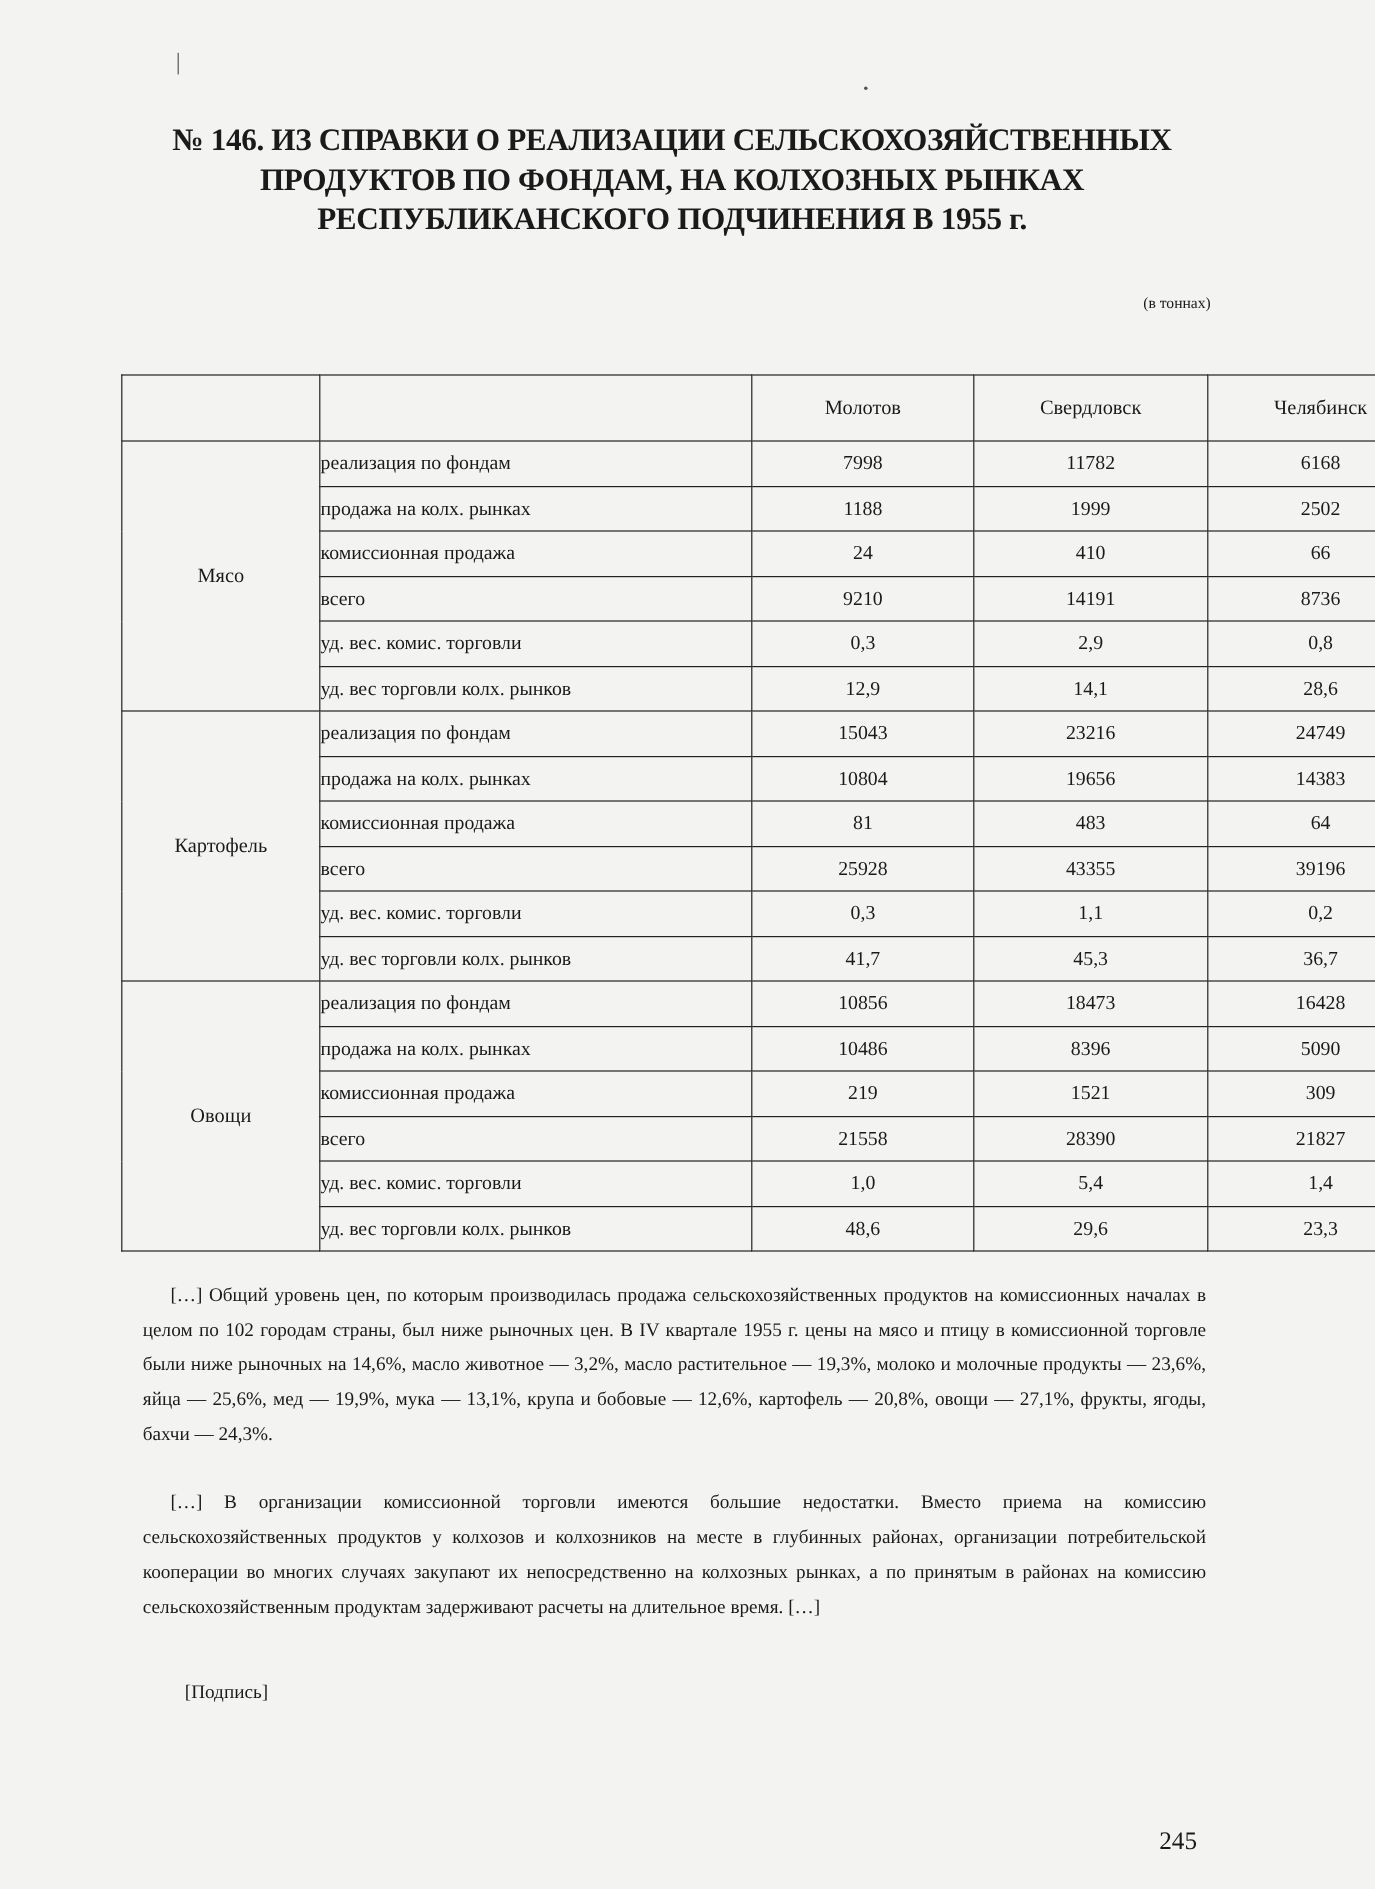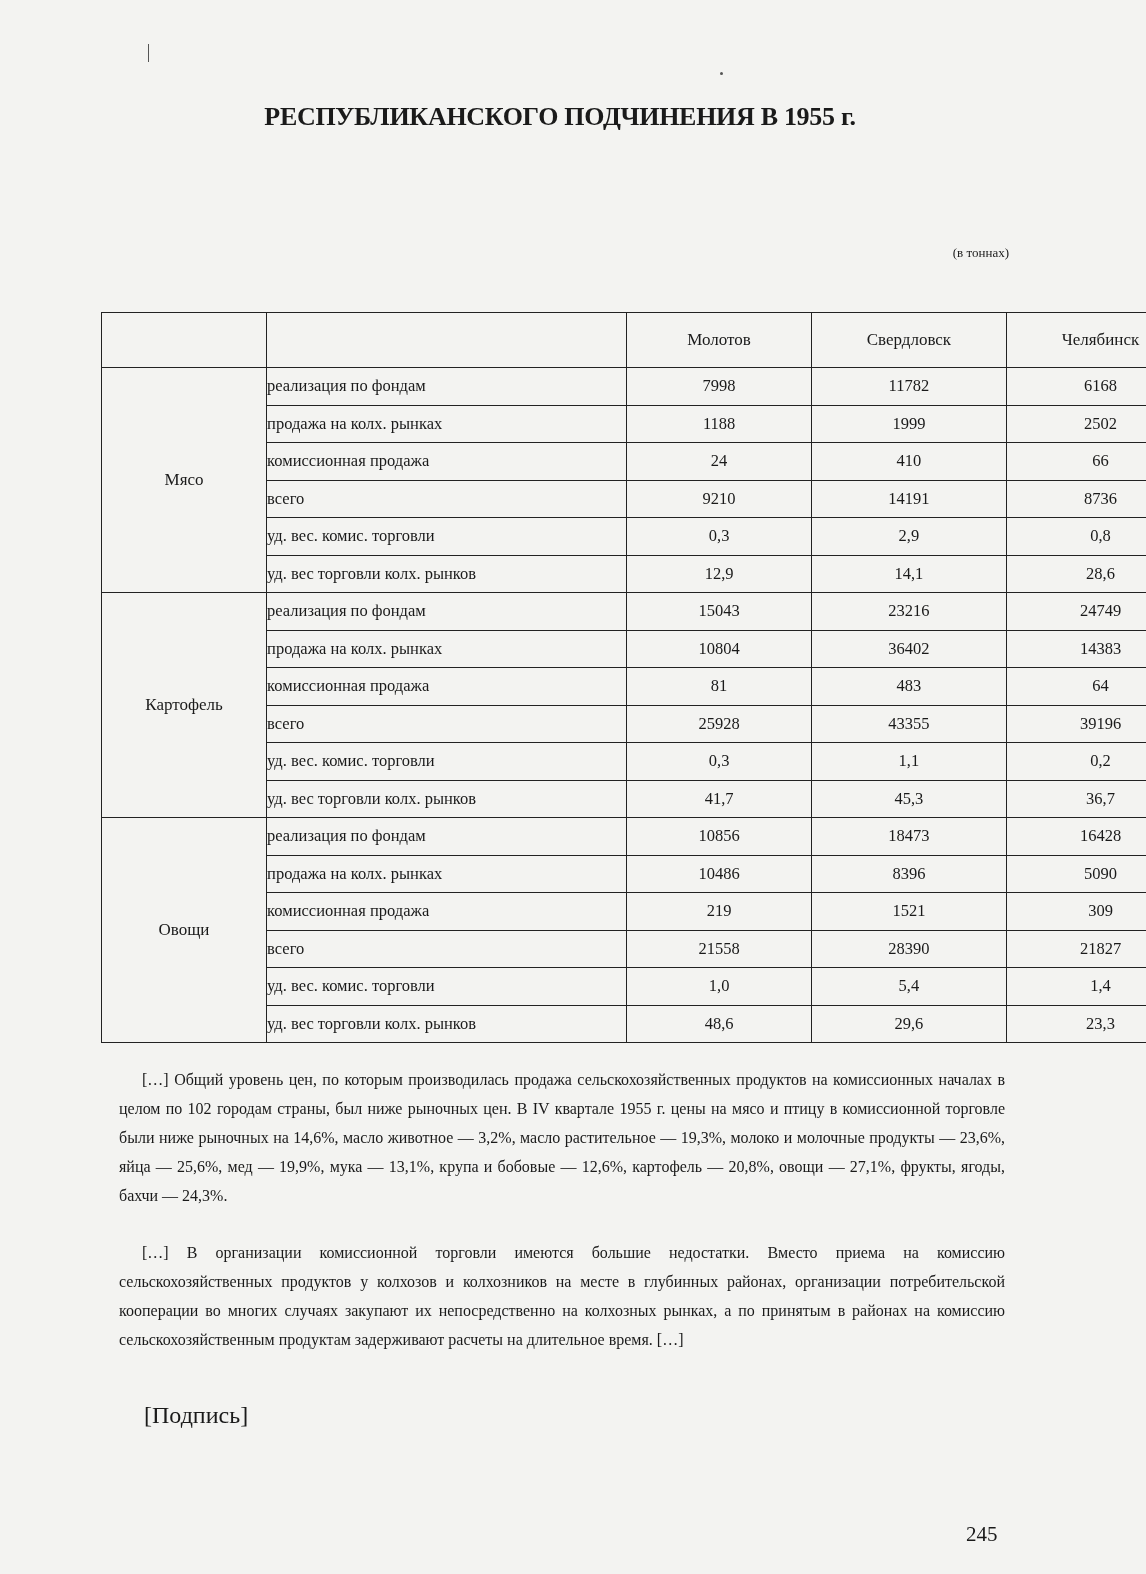--- a/index.html
+++ b/index.html
@@ -44,34 +44,36 @@
     table.data td.ind { padding-left: 0; height: 36.5px; vertical-align: middle; }
     table.data td.num { text-align: center; vertical-align: middle; }
     .para {
       position: absolute; left: 119px; width: 886px;
       font-size: 16px; line-height: 29px;
       text-align: justify;
     }
     .para .indent { display: inline-block; width: 23px; }
     .p1 { top: 1065px; }
     .p2 { top: 1238px; }
-    .signature { position: absolute; left: 144px; top: 1402px; font-size: 24px; }
+    .signature { position: absolute; left: 154px; top: 1402px; font-size: 16px; }
     .source { position: absolute; left: 138px; top: 1461px; font-size: 19px; font-style: italic; }
     .page-num { position: absolute; left: 966px; top: 1522px; font-size: 21px; }
     .speck { position: absolute; background: #555; }
   </style>
 </head>
 <body>
 
 <div class="page">
 
   <div class="speck" style="left:148px;top:44px;width:1px;height:18px;"></div>
   <div class="speck" style="left:720px;top:72px;width:3px;height:3px;border-radius:2px;"></div>
 
   <h1 class="title" style="margin:0;">
+    <span class="line">№ 146. ИЗ СПРАВКИ О РЕАЛИЗАЦИИ СЕЛЬСКОХОЗЯЙСТВЕННЫХ</span>
+    <span class="line">ПРОДУКТОВ ПО ФОНДАМ, НА КОЛХОЗНЫХ РЫНКАХ</span>
     <span class="line">РЕСПУБЛИКАНСКОГО ПОДЧИНЕНИЯ В 1955 г.</span>
   </h1>
 
   <div class="units">(в тоннах)</div>
 
   <table class="data">
     <colgroup>
       <col class="c-cat">
         <col class="c-ind">
         <col class="c-mol">
@@ -130,21 +132,21 @@
       <tr>
         <td class="cat" rowspan="6">Картофель</td>
         <td class="ind">реализация по фондам</td>
         <td class="num">15043</td>
         <td class="num">23216</td>
         <td class="num">24749</td>
       </tr>
       <tr>
         <td class="ind">продажа на колх. рынках</td>
         <td class="num">10804</td>
-        <td class="num">36402</td>
+        <td class="num">19656</td>
         <td class="num">14383</td>
       </tr>
       <tr>
         <td class="ind">комиссионная продажа</td>
         <td class="num">81</td>
         <td class="num">483</td>
         <td class="num">64</td>
       </tr>
       <tr>
         <td class="ind">всего</td>

